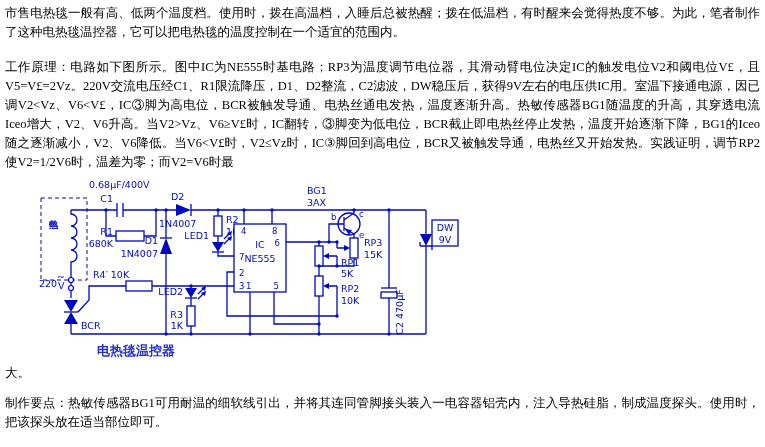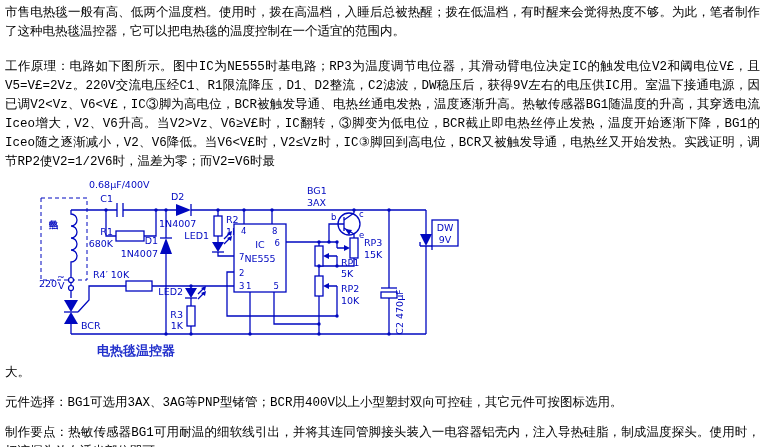--- a/index.html
+++ b/index.html
@@ -1,20 +1,20 @@
 <!DOCTYPE html>
 <html><head>
 <meta charset="utf-8">
 <style>
   html,body{margin:0;padding:0;background:#ffffff;}
   body{width:765px;height:447px;overflow:hidden;
        font-family:"Liberation Sans","DejaVu Sans",sans-serif;}
   .page{padding:4px 5px 0 5px;width:755px;}
   .para{margin:0;font-size:12.5px;line-height:19px;color:#000;text-align:justify;
-        font-family:Liberation Mono, monospace;}
+        font-family:Liberation Serif, serif;}
   .p-intro{margin-bottom:16px;}
   .p-principle{margin-bottom:4px;}
   .diagram{margin-left:26px;width:432px;height:188px;}
   .p-tail{margin:0;}
   .p-components{margin-top:11px;}
   .p-construction{margin-top:11px;}
 
   
   .st{stroke:#0008c0;stroke-width:1.3;fill:none;}
   .st-dash{stroke:#0008c0;stroke-width:1;fill:none;stroke-dasharray:4 3;}
@@ -227,17 +227,16 @@
           <circle class="sf" cx="288" cy="158" r="1.7"></circle>
         <circle class="sf" cx="358" cy="158" r="1.7"></circle>
       </g>
 
       <text class="stitle" x="66" y="179">电热毯温控器</text>
     </svg>
   </div>
 
   <p class="para p-tail">大。</p>
 
-  <p class="para p-components">元件选择：BG1可选用3AX、3AG等PNP型锗管；BCR用400V以上小型塑封双向可控硅，其它元件可按图标选用。</p>
 
   <p class="para p-construction">制作要点：热敏传感器BG1可用耐温的细软线引出，并将其连同管脚接头装入一电容器铝壳内，注入导热硅脂，制成温度探头。使用时，把该探头放在适当部位即可。</p>
 
 </div>
 
 </body></html>

